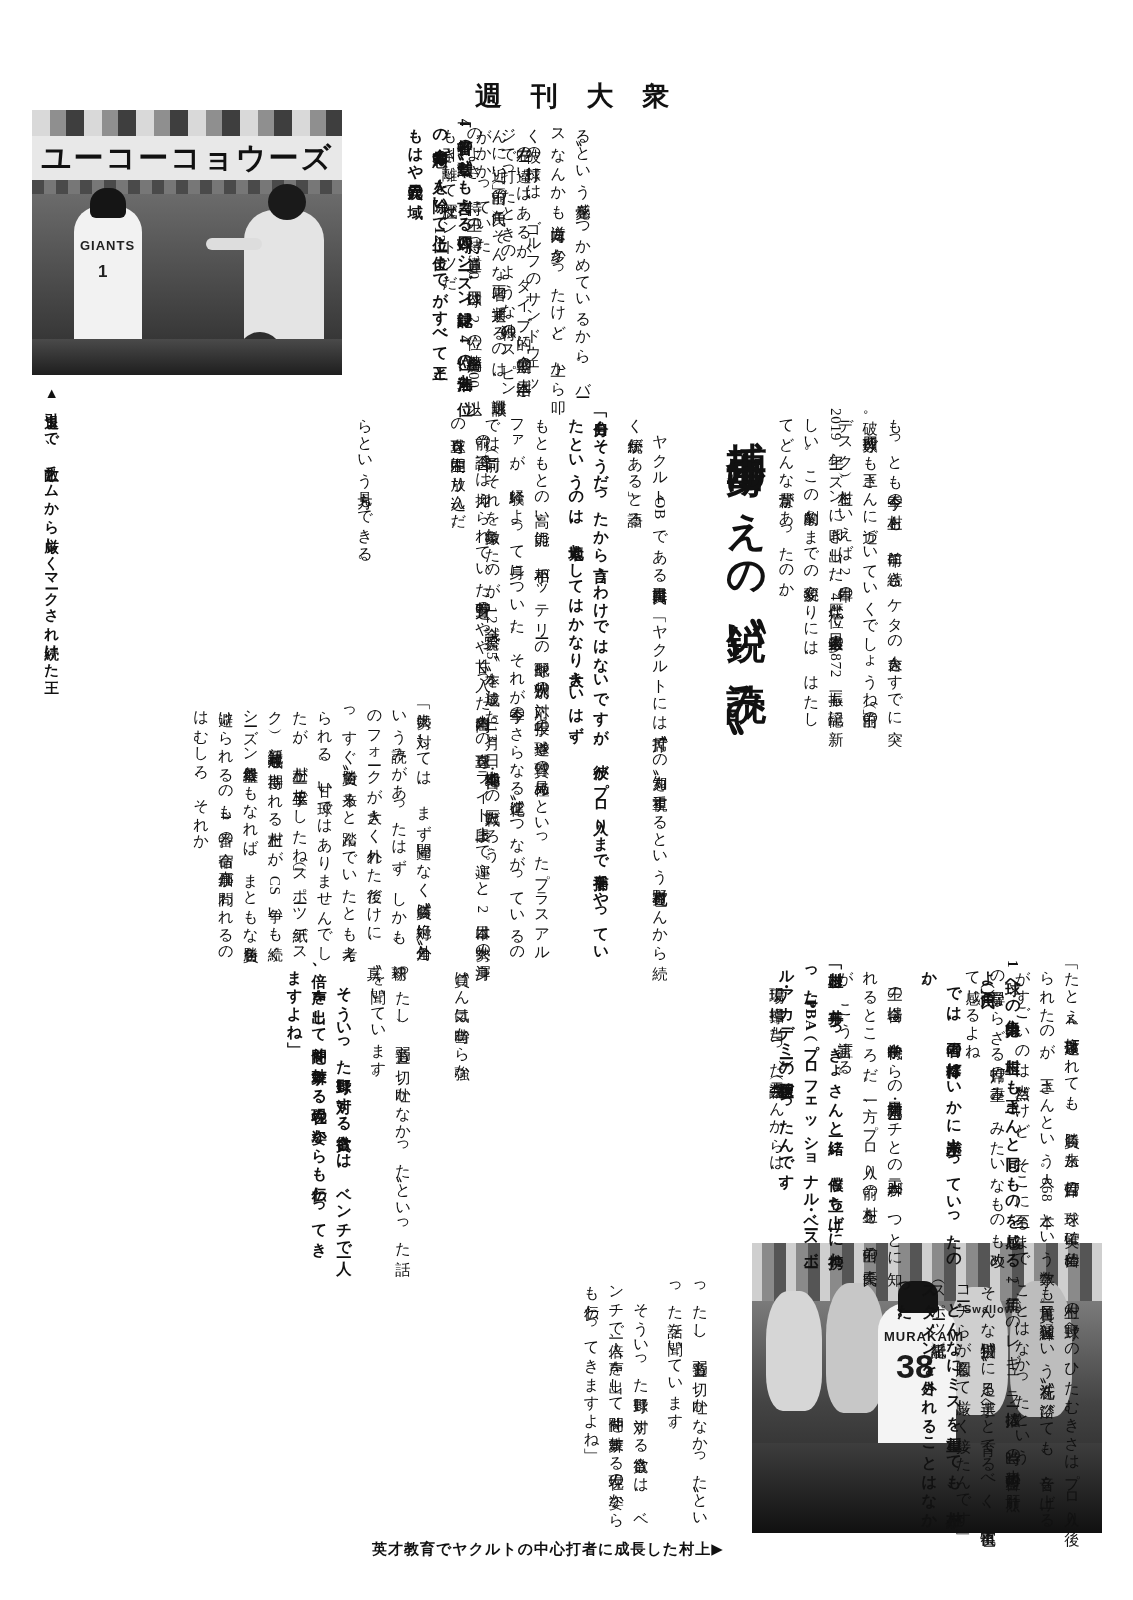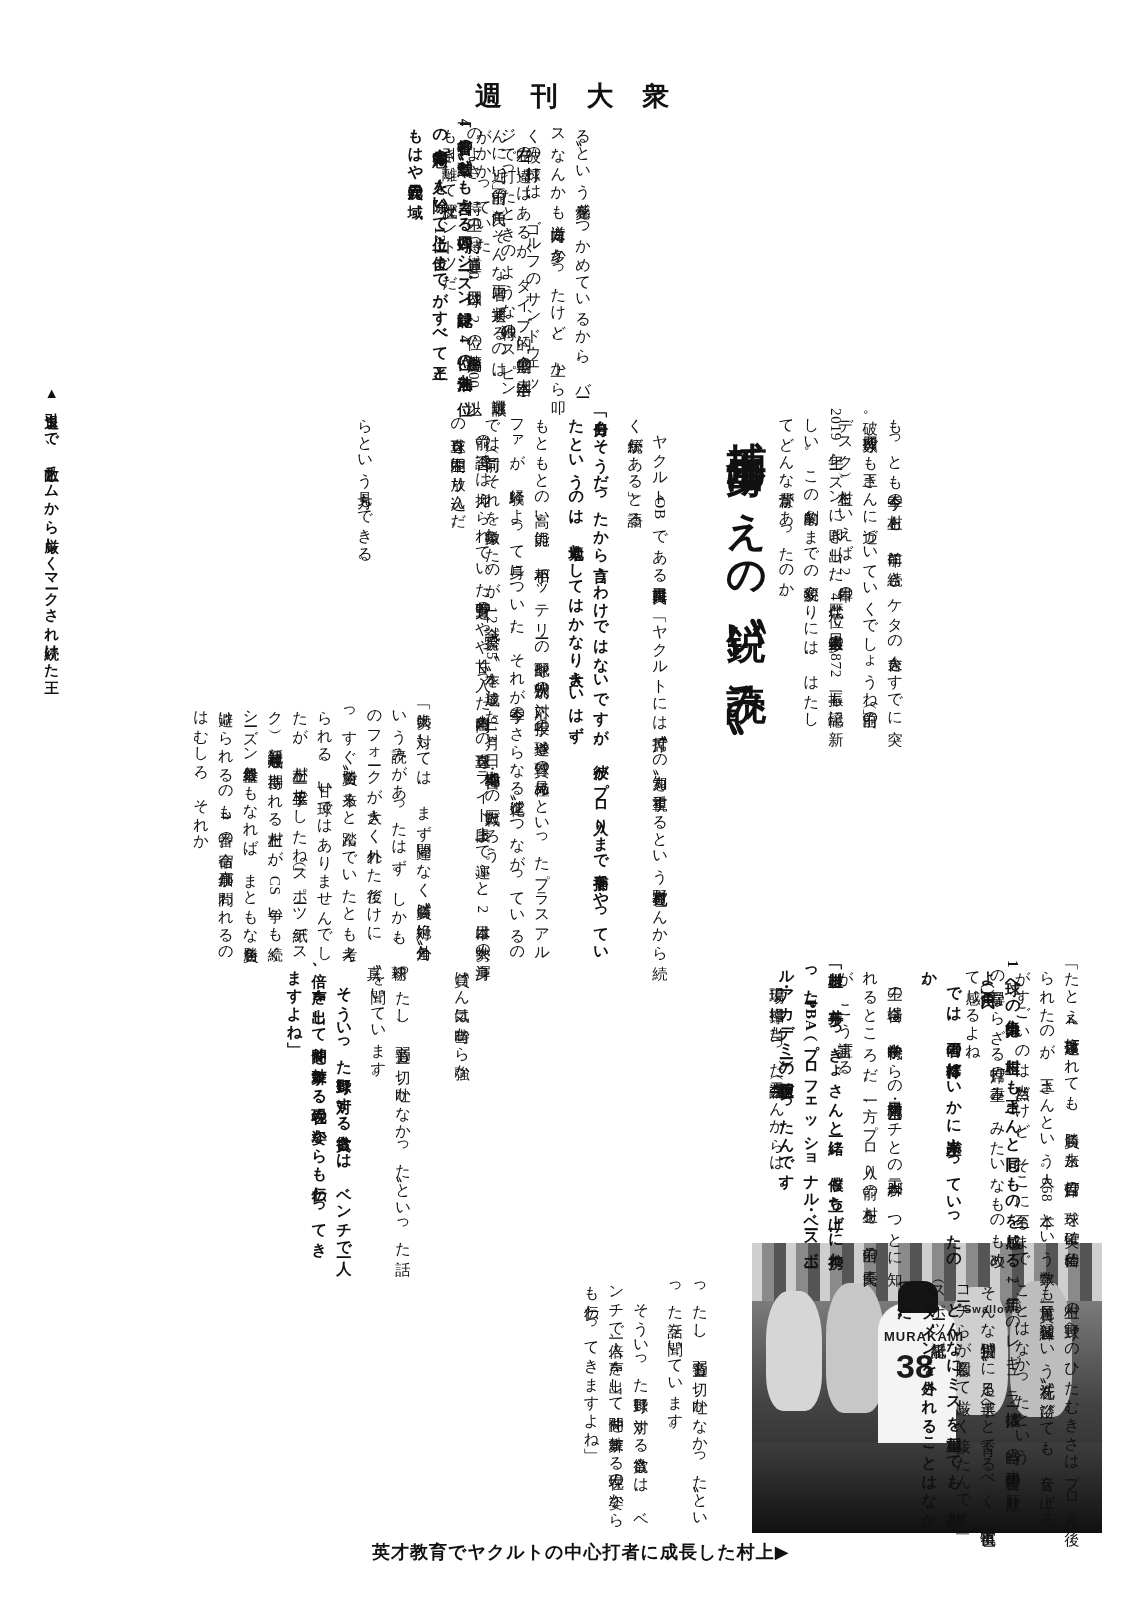--- a/index.html
+++ b/index.html
@@ -114,21 +114,21 @@
     position: absolute;
     writing-mode: vertical-rl;
     font-size: 14.5px;
     font-weight: bold;
     line-height: 1.5;
     letter-spacing: 1px;
     font-family: "Liberation Sans", "DejaVu Sans", sans-serif;
   }
   .caption-h {
     position: absolute;
-    font-size: 18px;
+    font-size: 15px;
     font-weight: bold;
     font-family: "Liberation Sans", "DejaVu Sans", sans-serif;
     letter-spacing: 1px;
   }
 
   
   .headline {
     position: absolute;
     writing-mode: vertical-rl;
     font-weight: bold;
@@ -156,20 +156,40 @@
     font-weight: bold;
   }
 </style>
 </head>
 <body>
 
 <div class="page">
 
   <div class="masthead">週 刊 大 衆</div>
 
+  <div class="photo photo-top">
+    <div class="ph-sky"></div>
+    <div class="ph-band" style="top:0;height:26px;"></div>
+    <div class="ph-text-band" style="top:26px;height:44px;line-height:44px;font-size:30px;">ユーコーコョウーズ</div>
+    <div class="ph-band" style="top:70px;height:14px;background:repeating-linear-gradient(90deg,#4a4a4a 0 12px,#777 12px 24px);"></div>
+    <div class="ph-sky" style="top:84px;bottom:0;background:linear-gradient(180deg,#6b6b6b,#2a2a2a);"></div>
+
+    <div class="ph-figure" style="left:42px;top:96px;width:68px;height:150px;background:#f2f2f2;border-radius:26px 26px 8px 8px;"></div>
+    <div class="ph-dark" style="left:58px;top:78px;width:36px;height:30px;background:#151515;border-radius:16px 16px 6px 6px;"></div>
+    <div class="ph-jersey-num" style="left:66px;top:152px;font-size:17px;color:#222;text-shadow:none;">1</div>
+    <div class="ph-name" style="left:48px;top:128px;font-size:13px;color:#222;text-shadow:none;">GIANTS</div>
+    <div class="ph-dark" style="left:30px;top:240px;width:86px;height:14px;background:#111;border-radius:7px;"></div>
+
+    <div class="ph-figure" style="left:212px;top:100px;width:80px;height:160px;background:#e4e4e4;border-radius:30px 30px 10px 10px;"></div>
+    <div class="ph-dark" style="left:236px;top:74px;width:38px;height:36px;background:#1a1a1a;"></div>
+    <div class="ph-dark" style="left:174px;top:128px;width:56px;height:12px;background:#ddd;border-radius:6px;"></div>
+    <div class="ph-dark" style="left:206px;top:222px;width:44px;height:44px;background:#2e2e2e;"></div>
+
+    <div class="ph-grass" style="height:36px;"></div>
+  </div>
 
   <div class="photo photo-bottom">
     <div class="ph-sky" style="background:linear-gradient(180deg,#9a9a9a 0%,#444 55%,#1b1b1b 100%);"></div>
     <div class="ph-band" style="top:0;height:58px;background:repeating-linear-gradient(90deg,#cfcfcf 0 10px,#8a8a8a 10px 22px,#555 22px 34px);"></div>
 
     <div class="ph-figure" style="left:14px;top:48px;width:56px;height:120px;background:#d6d6d6;"></div>
     <div class="ph-figure" style="left:74px;top:40px;width:58px;height:130px;background:#c7c7c7;"></div>
     <div class="ph-figure" style="left:196px;top:44px;width:60px;height:128px;background:#cfcfcf;"></div>
     <div class="ph-figure" style="left:258px;top:38px;width:62px;height:136px;background:#bdbdbd;"></div>
 

